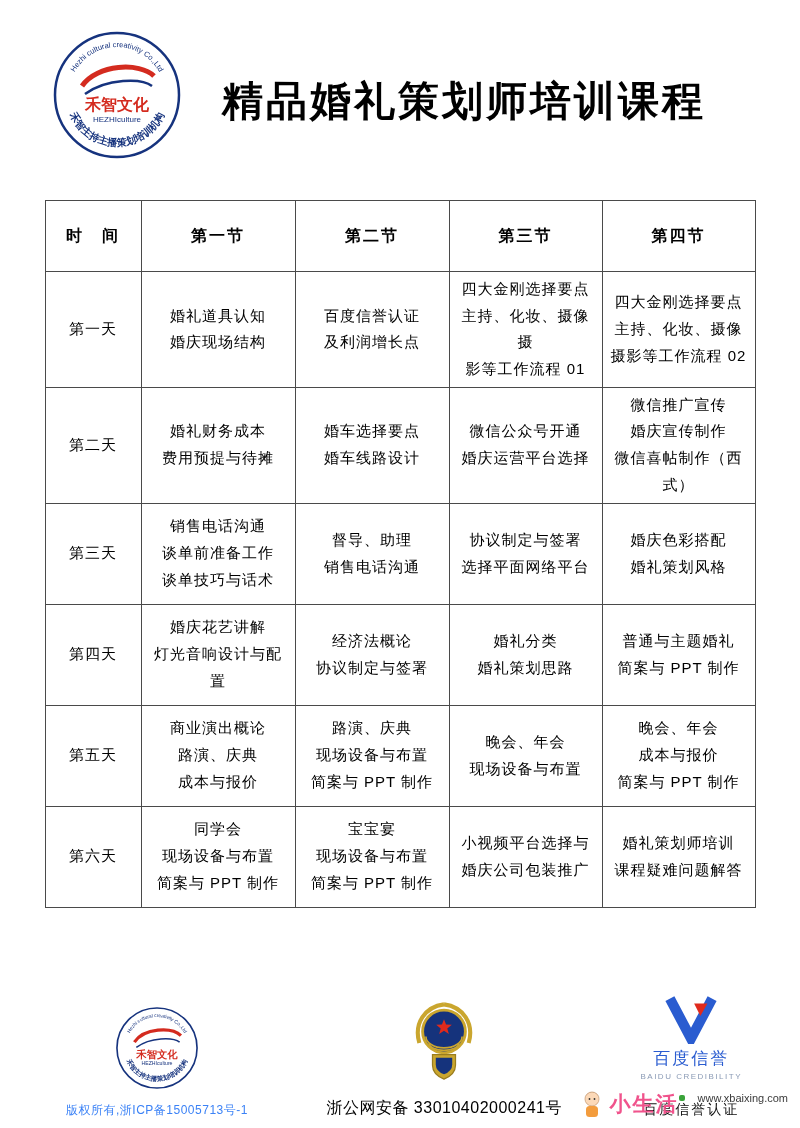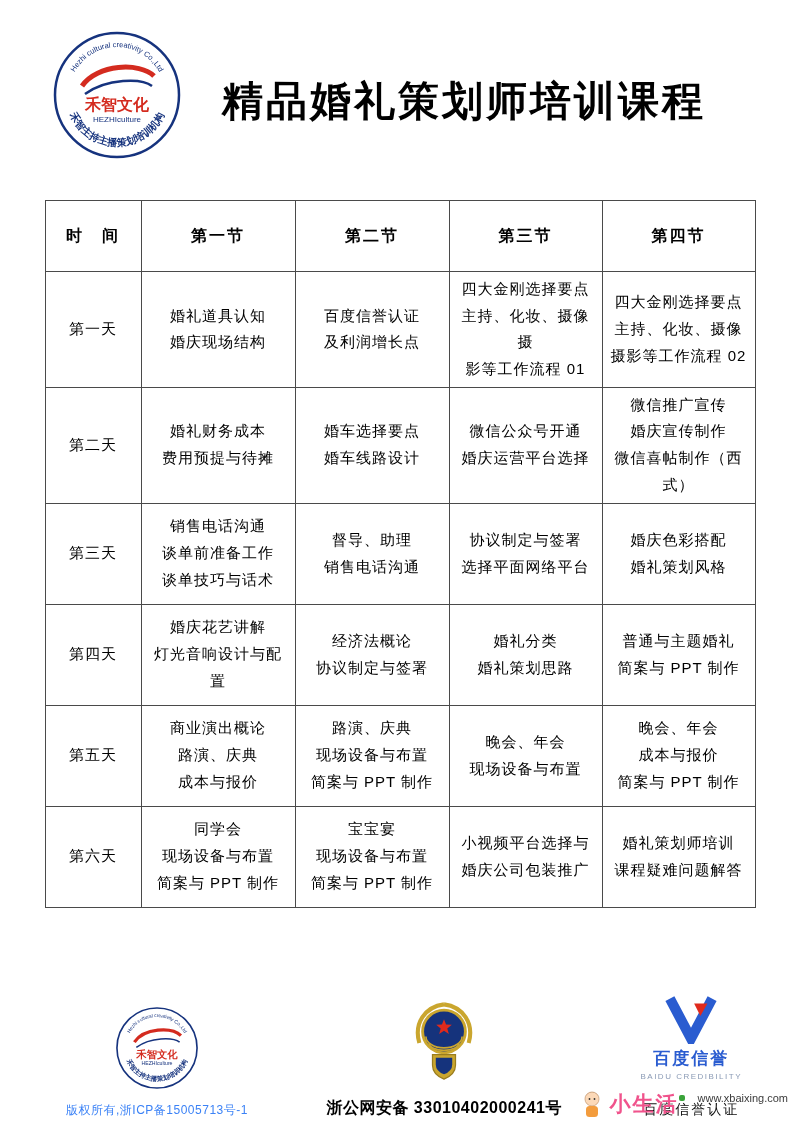--- a/index.html
+++ b/index.html
@@ -30,23 +30,23 @@
 
   
   .footer{
     display:flex;justify-content:space-between;align-items:flex-end;
     padding:0 58px 0 66px;margin-top:86px;
   }
   .f-block{display:flex;flex-direction:column;align-items:center}
   .stamp-small{width:84px;height:84px;margin-bottom:12px}
   .copyright{font-size:12px;color:#3b82f6;letter-spacing:.5px}
   .police-badge{width:74px;height:86px;margin-bottom:12px}
-  .police-text{font-size:16px;font-weight:bold;letter-spacing:.5px}
+  .police-text{font-size:16px;font-weight:normal;letter-spacing:.5px}
   .baidu-logo{width:58px;height:50px;margin-bottom:3px}
-  .baidu-name{font-size:17px;font-weight:bold;color:#2a5cd0;letter-spacing:2px}
+  .baidu-name{font-size:17px;font-weight:normal;color:#2a5cd0;letter-spacing:2px}
   .baidu-sub{font-size:8px;color:#8a9ab5;letter-spacing:1.5px;margin:2px 0 20px}
   .baidu-cert{font-size:14px;color:#111;letter-spacing:2px}
 
   
   .watermark{position:absolute;right:12px;bottom:8px;display:flex;align-items:center;gap:6px}
   .wm-icon{width:24px;height:32px}
   .wm-texts{display:flex;flex-direction:row;align-items:flex-start;line-height:1.15}
   .wm-name{font-size:21px;font-weight:bold;color:#f0538c;letter-spacing:2px}
   .wm-url{font-size:11px;color:#3a3a3a;display:flex;align-items:center;gap:13px}
   .wm-dot{width:6px;height:6px;background:#3aa33a;border-radius:2px;display:inline-block}

